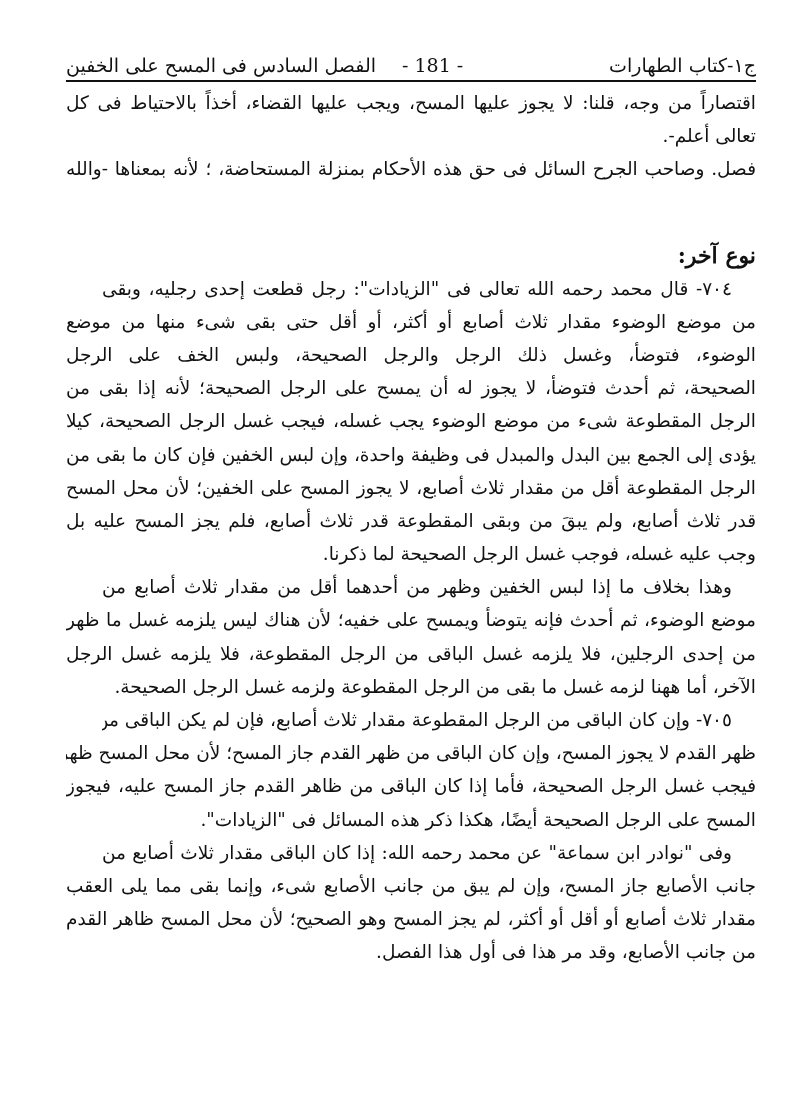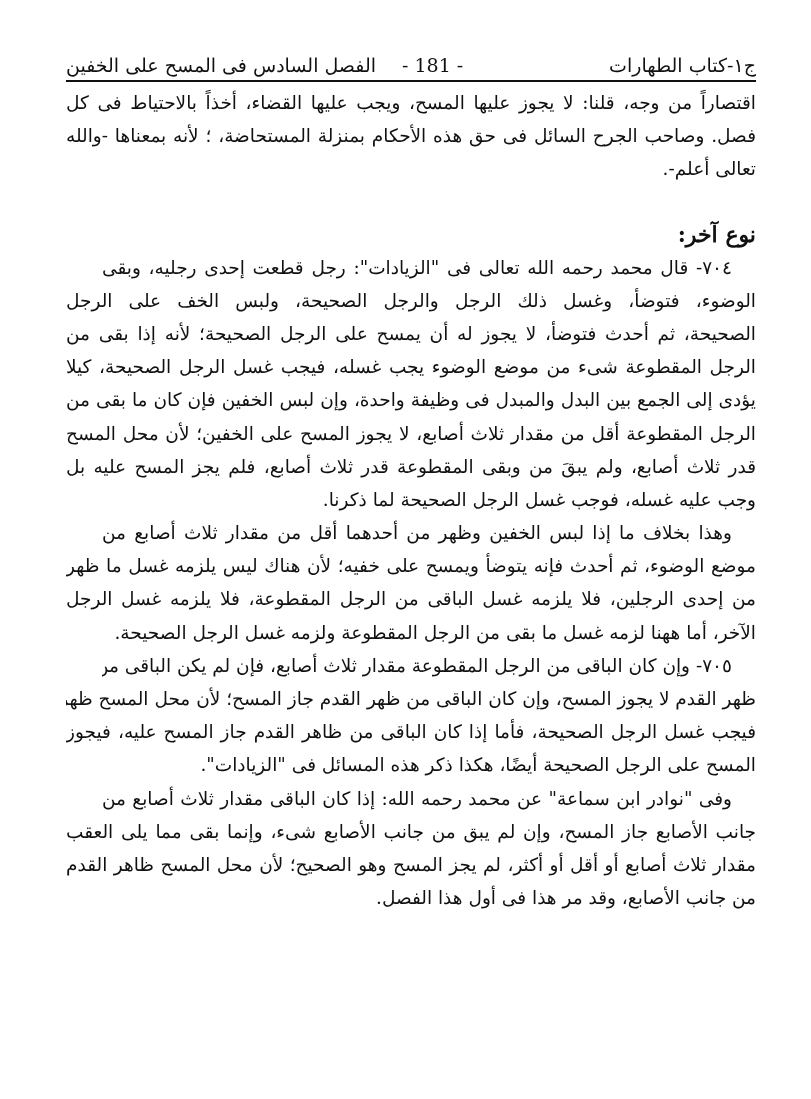--- a/index.html
+++ b/index.html
@@ -15,44 +15,45 @@
   }
   .header .h-right { text-align: center; }
   .header .h-left { text-align: left; display: flex; gap: 26px; }
   .line {
     font-size: 18.5px; line-height: 33.2px; height: 33.2px;
     text-align: justify; text-align-last: justify; white-space: nowrap; overflow: hidden;
   }
   .line.last { text-align-last: right; }
   .line.indent { padding-right: 24px; margin-left: 36px; }
   .body-block { margin-top: 4px; }
-  .heading { font-size: 22px; font-weight: bold; margin-top: 31px; height: 34px; line-height: 34px; }
+  .heading { font-size: 22px; font-weight: bold; margin-top: 52px; height: 34px; line-height: 34px; }
 </style>
 </head>
 <body>
 
 <div class="page">
   <div class="header">
     <span class="h-right">ج١-كتاب الطهارات</span>
     <span class="h-left">
       <span>- 181 -</span>
       <span>الفصل السادس فى المسح على الخفين</span>
     </span>
   </div>
 
   <div class="body-block">
     <div class="line">اقتصاراً من وجه، قلنا: لا يجوز عليها المسح، ويجب عليها القضاء، أخذاً بالاحتياط فى كل</div>
+    <div class="line last">تعالى أعلم-.</div>
     <div class="line">فصل. وصاحب الجرح السائل فى حق هذه الأحكام بمنزلة المستحاضة، ؛ لأنه بمعناها -والله</div>
-    <div class="line last">تعالى أعلم-.</div>
   </div>
 
   <div class="heading">نوع آخر:</div>
 
   <div>
     <div class="line indent">٧٠٤- قال محمد رحمه الله تعالى فى "الزيادات": رجل قطعت إحدى رجليه، وبقى</div>
+    <div class="line">من موضع الوضوء مقدار ثلاث أصابع أو أكثر، أو أقل حتى بقى شىء منها من موضع</div>
     <div class="line">الوضوء، فتوضأ، وغسل ذلك الرجل والرجل الصحيحة، ولبس الخف على الرجل</div>
     <div class="line">الصحيحة، ثم أحدث فتوضأ، لا يجوز له أن يمسح على الرجل الصحيحة؛ لأنه إذا بقى من</div>
     <div class="line">الرجل المقطوعة شىء من موضع الوضوء يجب غسله، فيجب غسل الرجل الصحيحة، كيلا</div>
     <div class="line">يؤدى إلى الجمع بين البدل والمبدل فى وظيفة واحدة، وإن لبس الخفين فإن كان ما بقى من</div>
     <div class="line">الرجل المقطوعة أقل من مقدار ثلاث أصابع، لا يجوز المسح على الخفين؛ لأن محل المسح</div>
     <div class="line">قدر ثلاث أصابع، ولم يبقَ من وبقى المقطوعة قدر ثلاث أصابع، فلم يجز المسح عليه بل</div>
     <div class="line last">وجب عليه غسله، فوجب غسل الرجل الصحيحة لما ذكرنا.</div>
   </div>
 
   <div>

